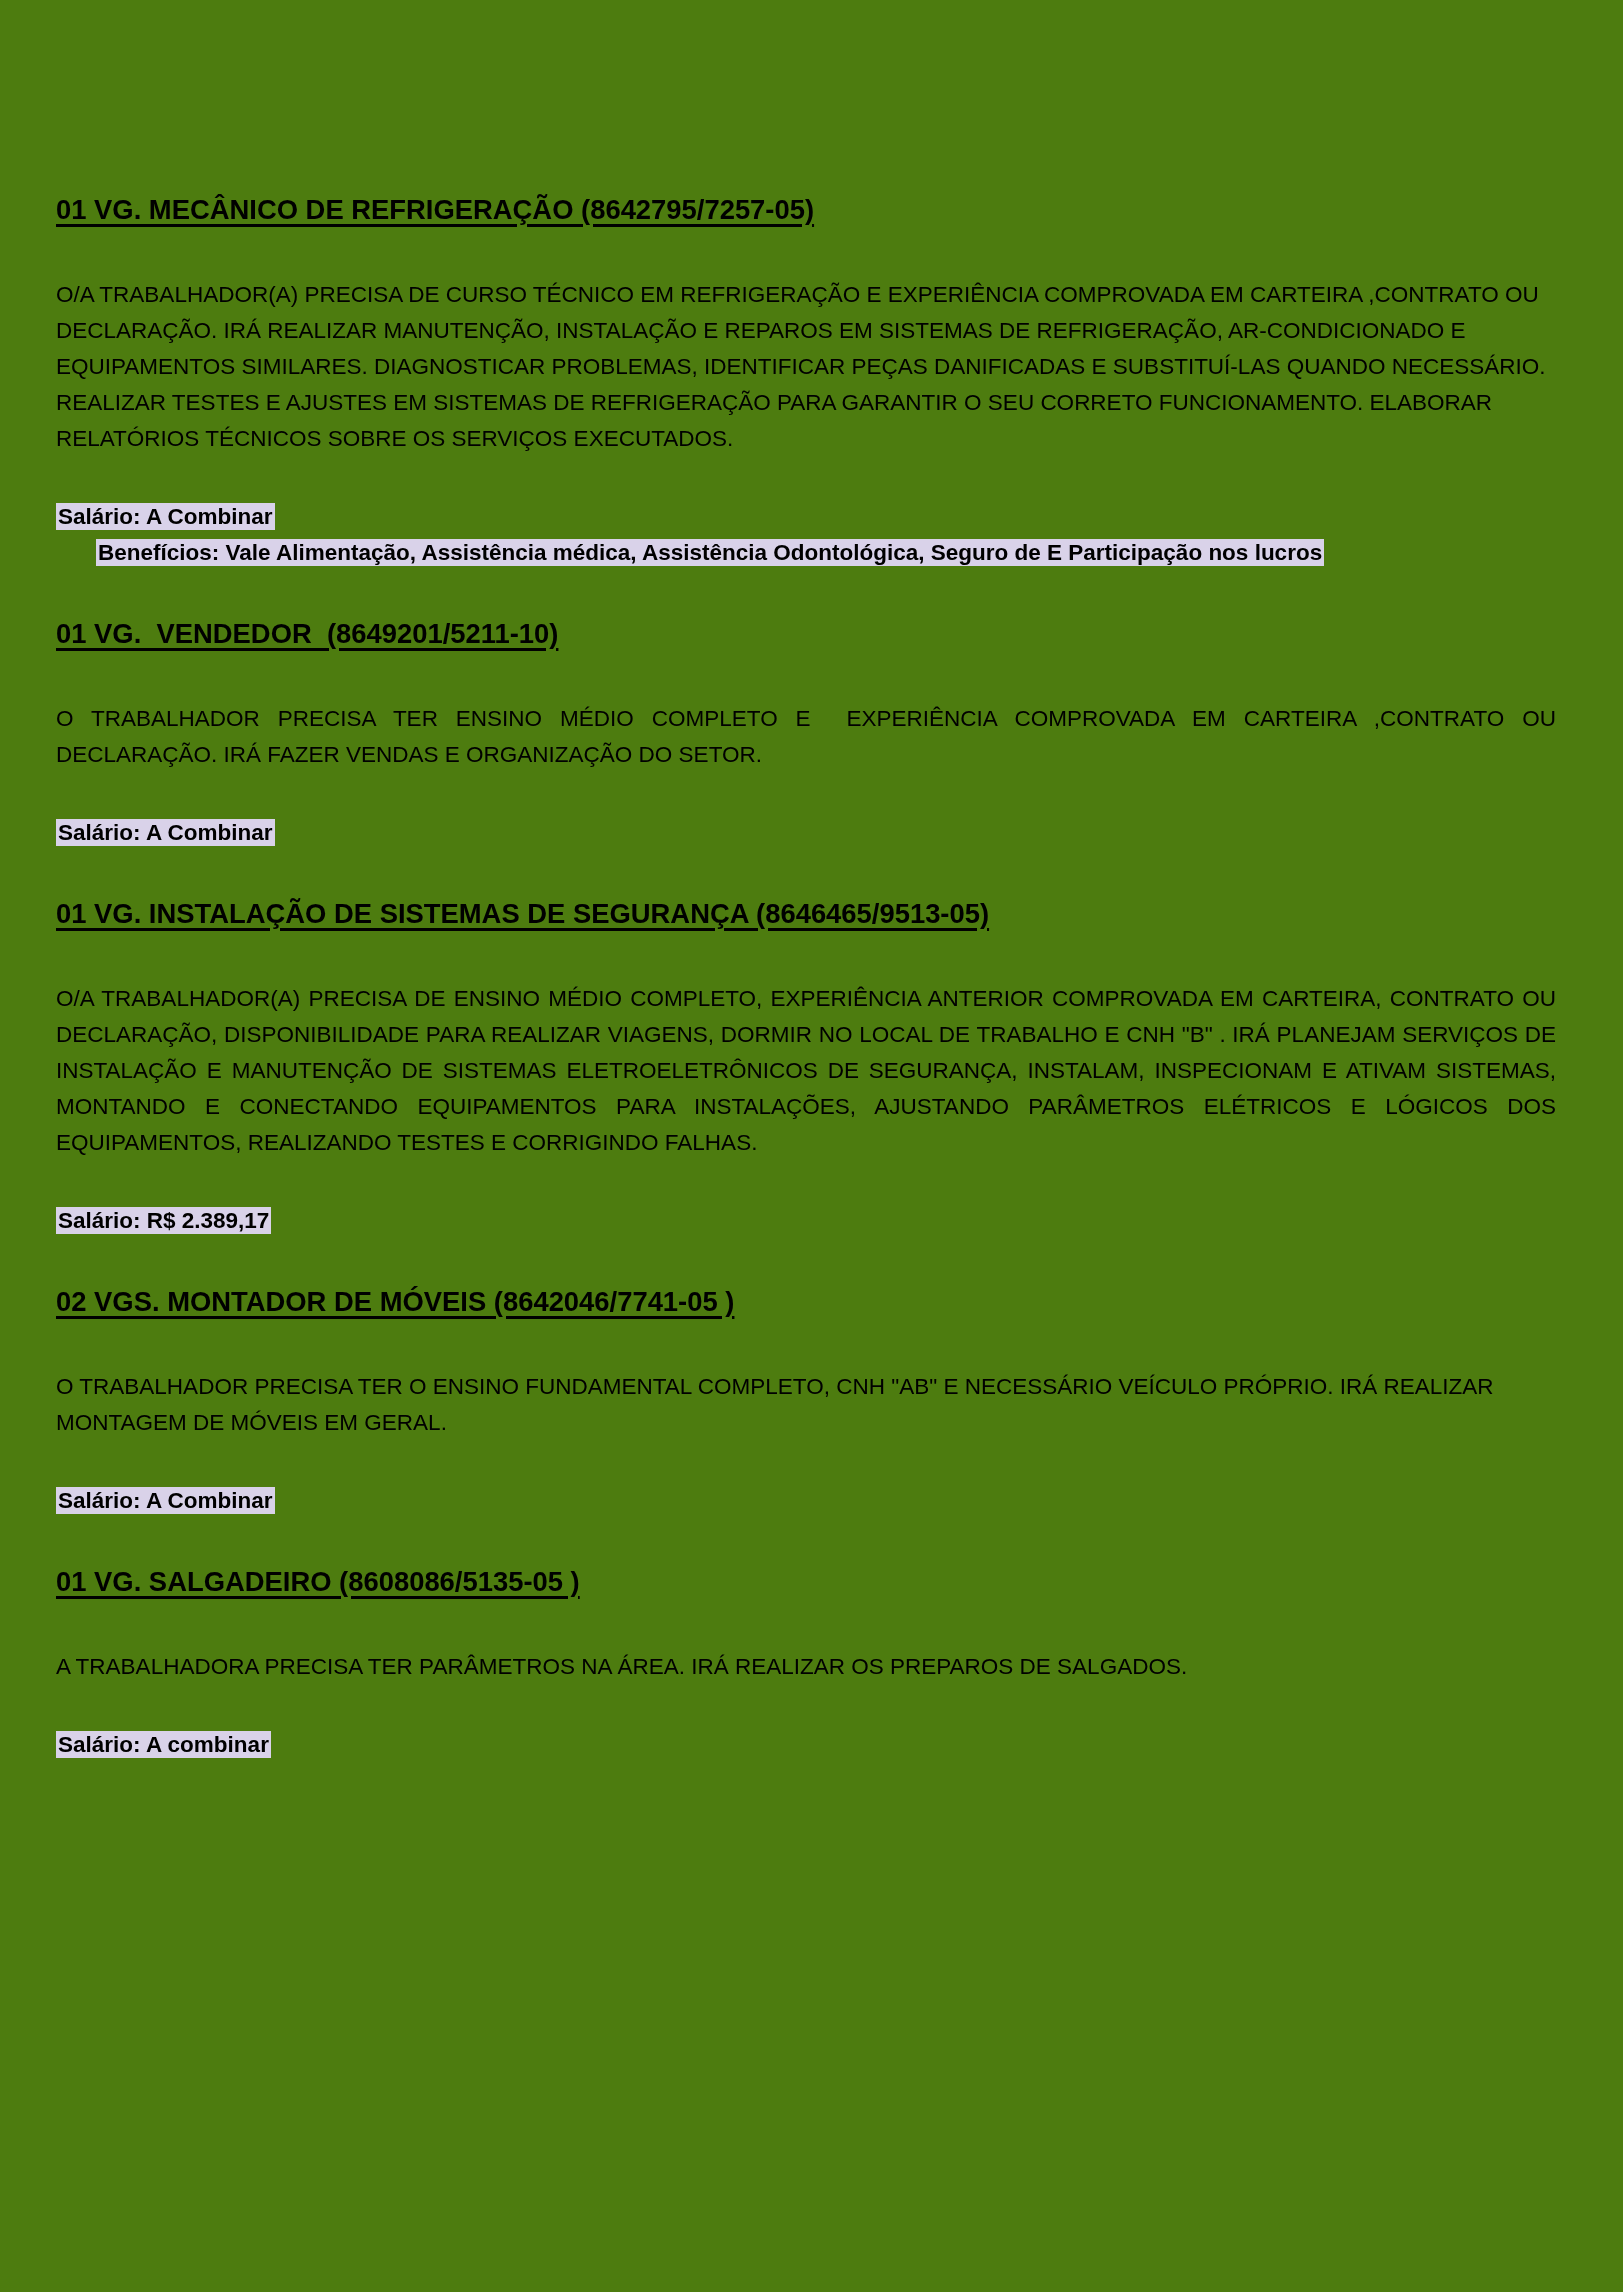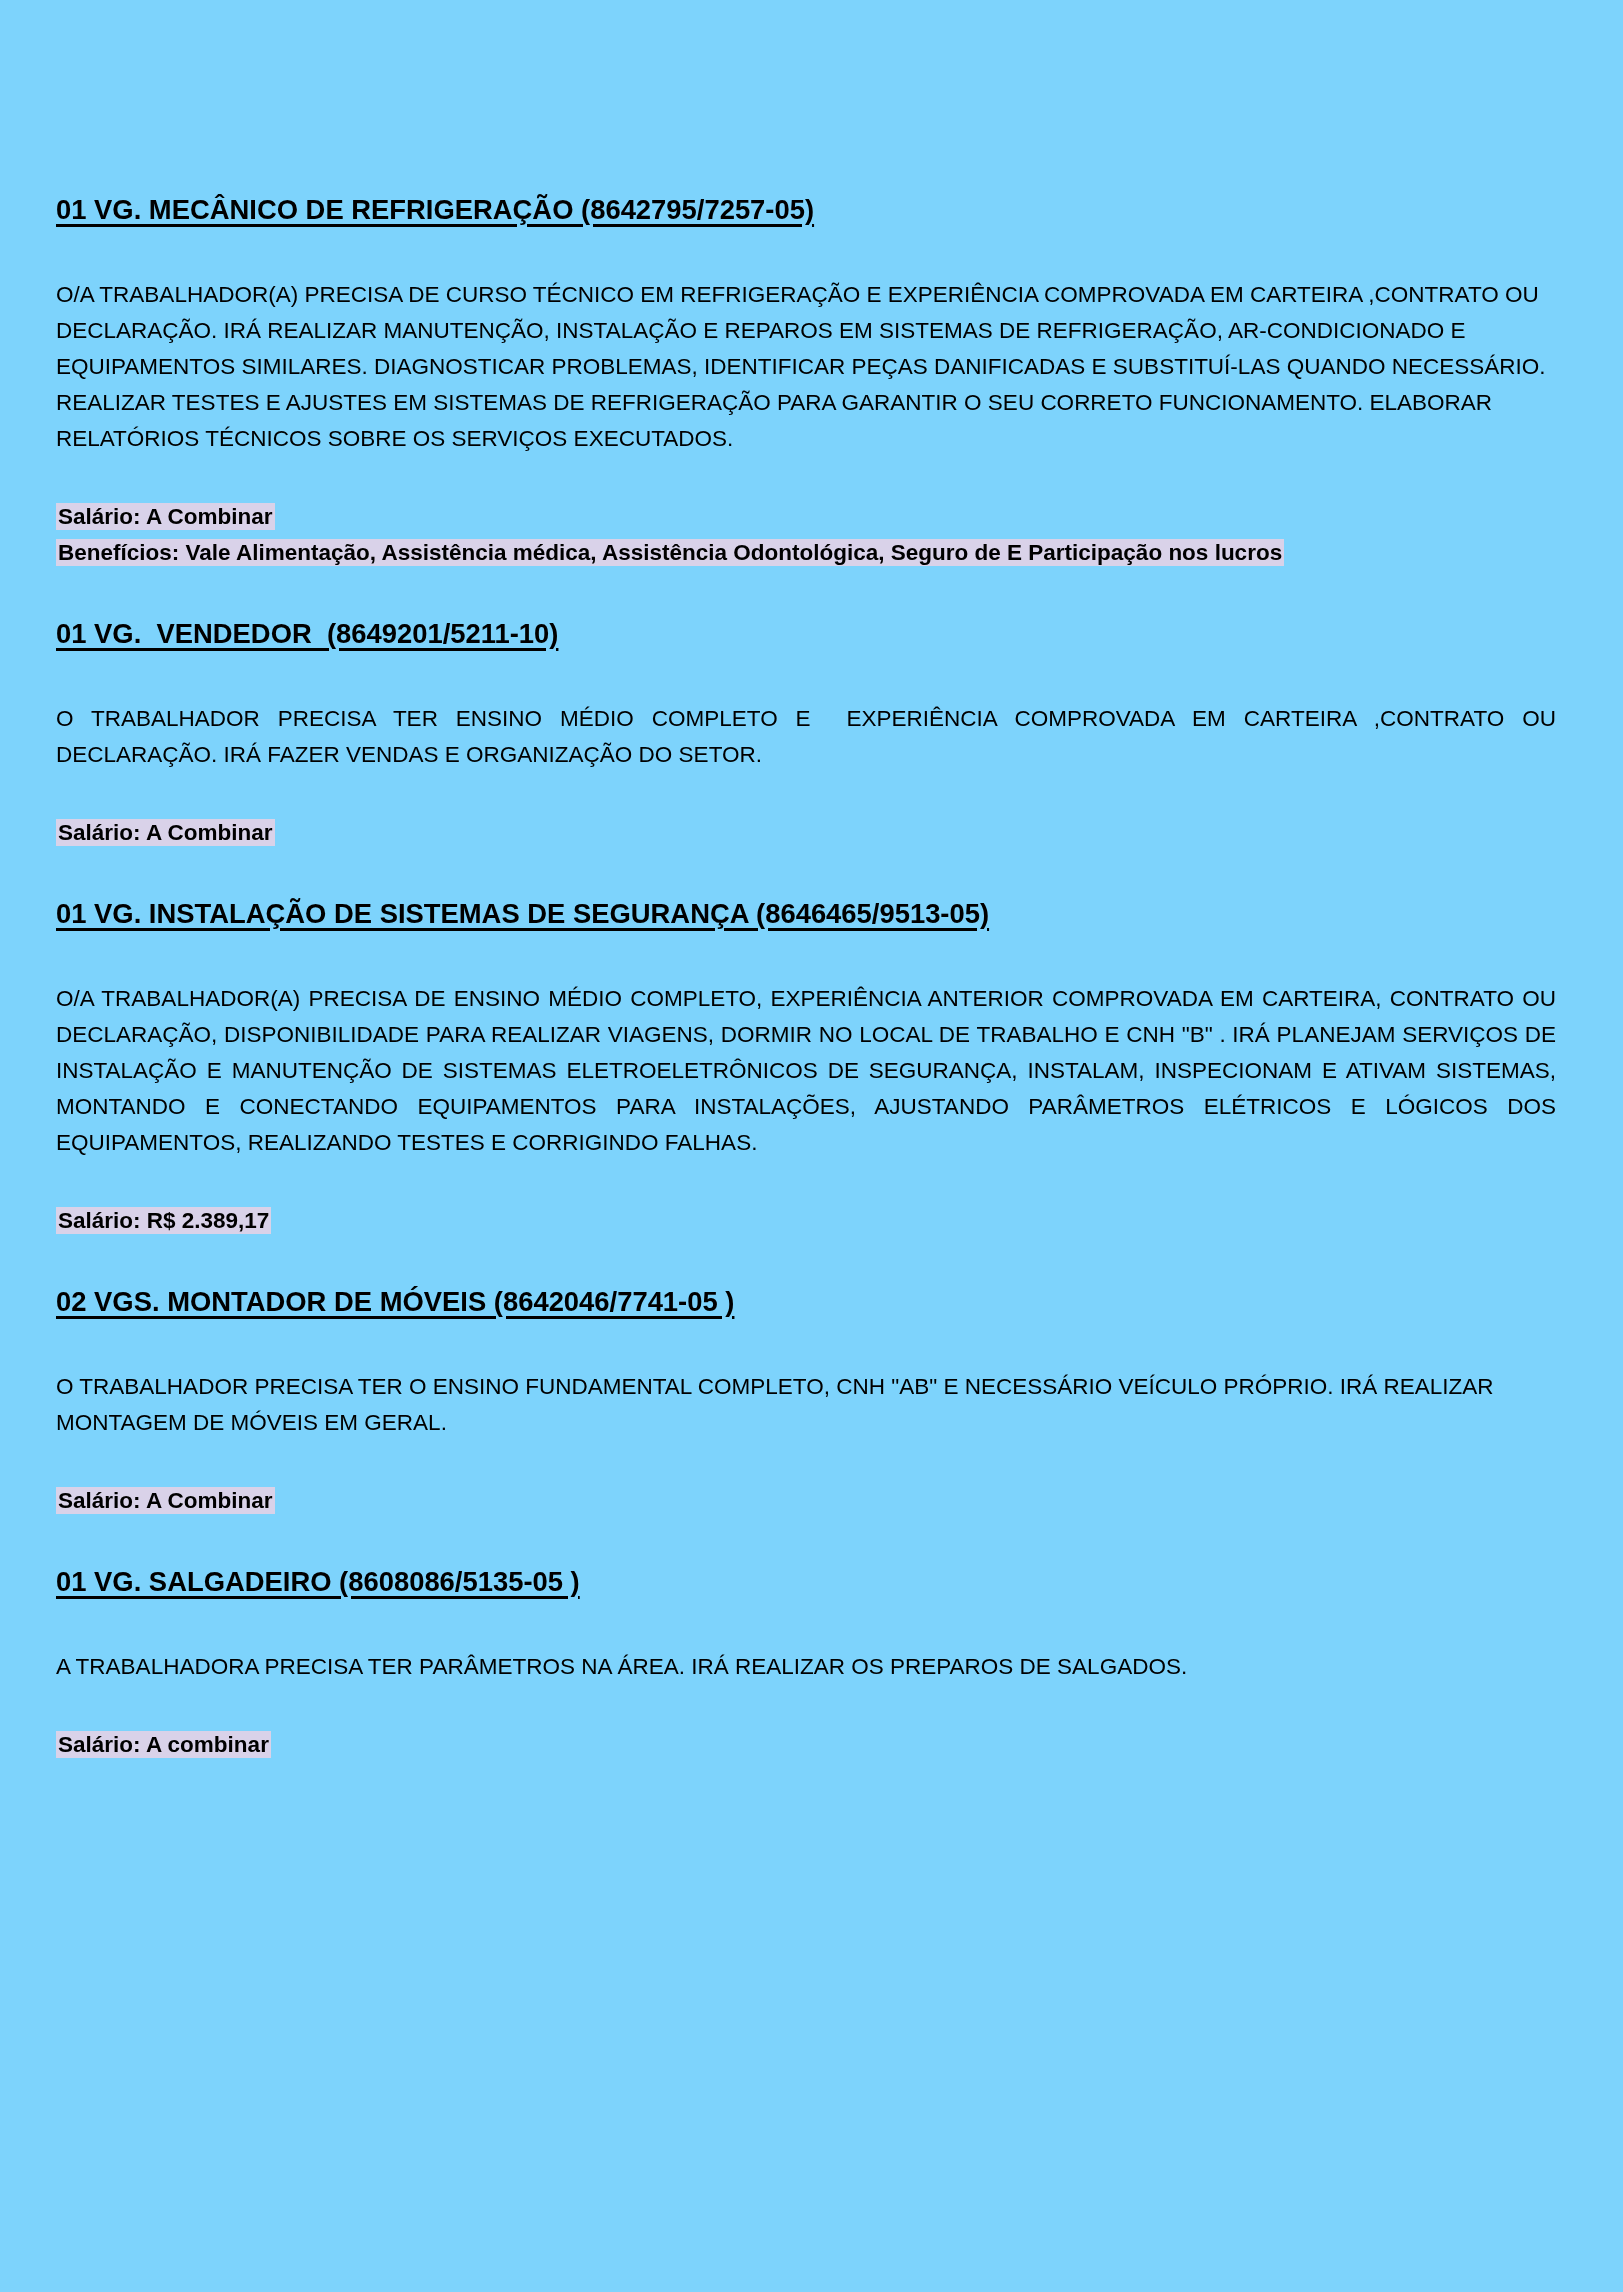--- a/index.html
+++ b/index.html
@@ -43,27 +43,27 @@
   }
   .highlight {
     padding: 1px 2px;
     -webkit-box-decoration-break: slice;
     box-decoration-break: slice;
   }
 </style>
 </head>
 <body>
 
-<main class="page" style="background: #7dd3fc; color: rgb(0, 0, 0);">
+<main class="page" style="background: #4d7c0f; color: rgb(0, 0, 0);">
     <section class="job-listing">
       <h2 class="job-title">01 VG. MECÂNICO DE REFRIGERAÇÃO (8642795/7257-05)</h2>
       <p class="job-desc">O/A TRABALHADOR(A) PRECISA DE CURSO TÉCNICO EM REFRIGERAÇÃO E EXPERIÊNCIA COMPROVADA EM CARTEIRA ,CONTRATO OU DECLARAÇÃO. IRÁ REALIZAR MANUTENÇÃO, INSTALAÇÃO E REPAROS EM SISTEMAS DE REFRIGERAÇÃO, AR-CONDICIONADO E EQUIPAMENTOS SIMILARES. DIAGNOSTICAR PROBLEMAS, IDENTIFICAR PEÇAS DANIFICADAS E SUBSTITUÍ-LAS QUANDO NECESSÁRIO. REALIZAR TESTES E AJUSTES EM SISTEMAS DE REFRIGERAÇÃO PARA GARANTIR O SEU CORRETO FUNCIONAMENTO. ELABORAR RELATÓRIOS TÉCNICOS SOBRE OS SERVIÇOS EXECUTADOS.</p>
       <div class="pay-group">
         <p class="pay-line"><span class="highlight" style="background: rgb(217, 210, 233);">Salário: A Combinar</span></p>
-        <p class="pay-line"><span class="highlight" style="background: rgb(217, 210, 233);">Benefícios: Vale Alimentação, Assistência médica, Assistência Odontológica, Seguro de E Participação nos lucros</span></p>
+        <p class="pay-line"><span class="highlight" style="background: rgb(217, 210, 233); margin-left: 40px;">Benefícios: Vale Alimentação, Assistência médica, Assistência Odontológica, Seguro de E Participação nos lucros</span></p>
       </div>
     </section>
     <section class="job-listing">
       <h2 class="job-title">01 VG.  VENDEDOR  (8649201/5211-10)</h2>
       <p class="job-desc justify">O TRABALHADOR PRECISA TER ENSINO MÉDIO COMPLETO E  EXPERIÊNCIA COMPROVADA EM CARTEIRA ,CONTRATO OU DECLARAÇÃO. IRÁ FAZER VENDAS E ORGANIZAÇÃO DO SETOR.</p>
       <div class="pay-group">
         <p class="pay-line"><span class="highlight" style="background: rgb(217, 210, 233);">Salário: A Combinar</span></p>
       </div>
     </section>
     <section class="job-listing">

